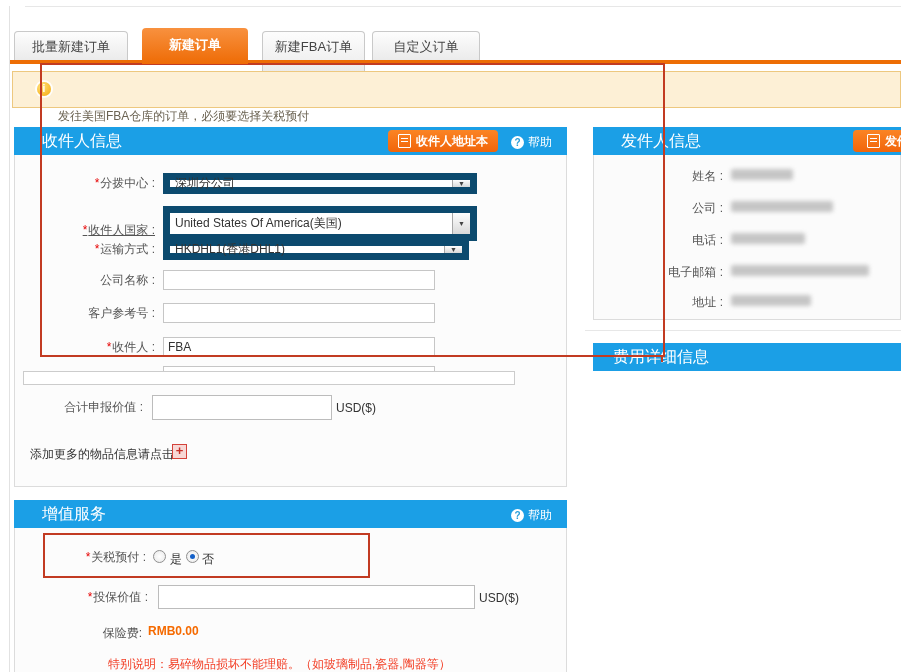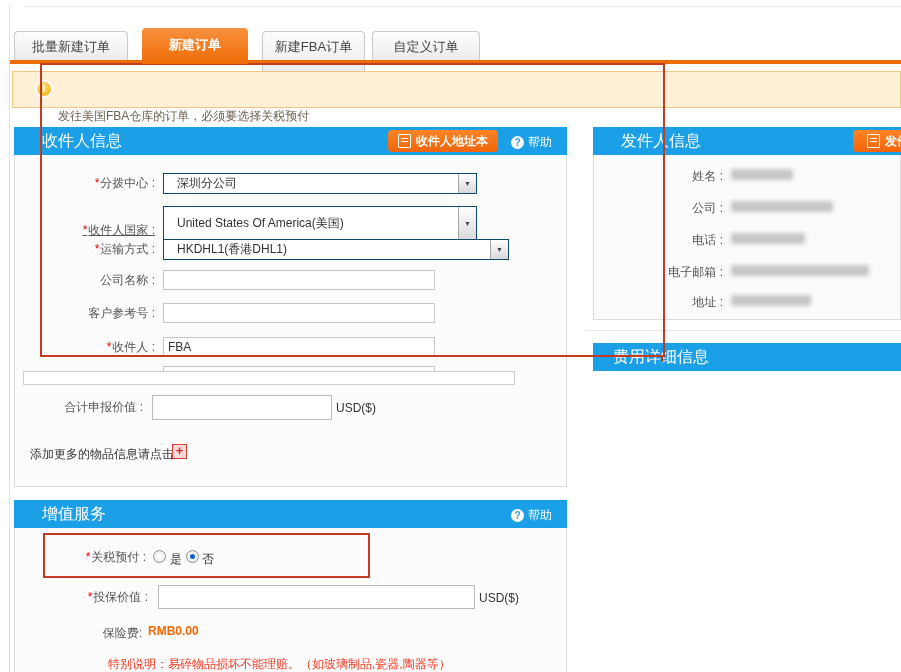--- a/index.html
+++ b/index.html
@@ -34,22 +34,22 @@
   .doc-ico{display:inline-block;width:11px;height:12px;border:1px solid #fff;border-radius:1px;
            background:linear-gradient(#fff 0 0) 50% 3px/7px 1px no-repeat,
                       linear-gradient(#fff 0 0) 50% 6px/7px 1px no-repeat;}
   .help{position:absolute;display:flex;align-items:center;gap:4px;color:#fff;font-size:12px;font-weight:normal;cursor:pointer;}
   .qmark{display:inline-block;width:13px;height:13px;border-radius:50%;background:#fff;color:#2a9ed9;
          font-size:10px;font-weight:bold;text-align:center;line-height:13px;}
 
   
   .flabel{position:absolute;font-size:12px;color:#555;text-align:right;white-space:nowrap;}
   .req{color:#e60000;margin-right:1px;}
-  .selbox{position:absolute;box-sizing:border-box;border:1px solid #0c4a6e;background:#fff;
-          display:flex;align-items:center;cursor:pointer;padding-left:8px;}
+  .selbox{position:absolute;box-sizing:border-box;border:7px solid #0c4a6e;background:#fff;
+          display:flex;align-items:center;cursor:pointer;}
   .selbox .val{flex:1;font-size:12px;color:#333;padding-left:5px;white-space:nowrap;overflow:hidden;}
   .selbox .arrow{width:17px;align-self:stretch;border-left:1px solid #a6a6a6;
                  background:linear-gradient(#fefefe,#d9d9d9);color:#444;font-size:7px;
                  display:flex;align-items:center;justify-content:center;}
   .inp{position:absolute;box-sizing:border-box;border:1px solid #c6c6c6;background:#fff;
        font-size:12px;color:#333;padding:0 4px;outline:none;}
   .unit{position:absolute;font-size:12px;color:#333;white-space:nowrap;}
   .plus{position:absolute;width:15px;height:15px;box-sizing:border-box;background:#f7d8d6;border:1px solid #d4423a;
         color:#c62f27;font-weight:bold;font-size:13px;line-height:12px;text-align:center;cursor:pointer;}
   .radio{position:absolute;width:13px;height:13px;box-sizing:border-box;border-radius:50%;
@@ -107,21 +107,21 @@
     <span class="req">*</span><span>收件人国家 :</span>
   </div>
   <div class="selbox" style="left:163px;top:206px;width:314px;height:35px;">
     <span class="val">United States Of America(美国)</span>
     <span class="arrow">▼</span>
   </div>
 
   <div class="flabel" style="left:20px;top:239px;width:135px;height:21px;line-height:21px;">
     <span class="req">*</span><span>运输方式 :</span>
   </div>
-  <div class="selbox" style="left:163px;top:239px;width:346px;height:21px;justify-content:center;">
+  <div class="selbox" style="left:163px;top:239px;width:306px;height:21px;justify-content:center;">
     <span class="val">HKDHL1(香港DHL1)</span>
     <span class="arrow">▼</span>
   </div>
 
   <div class="flabel" style="left:20px;top:270px;width:135px;height:20px;line-height:20px;">
     <span>公司名称 :</span>
   </div>
   <input class="inp" style="left: 163px; top: 270px; width: 272px; height: 20px;" value="">
 
   <div class="flabel" style="left:20px;top:303px;width:135px;height:20px;line-height:20px;">

